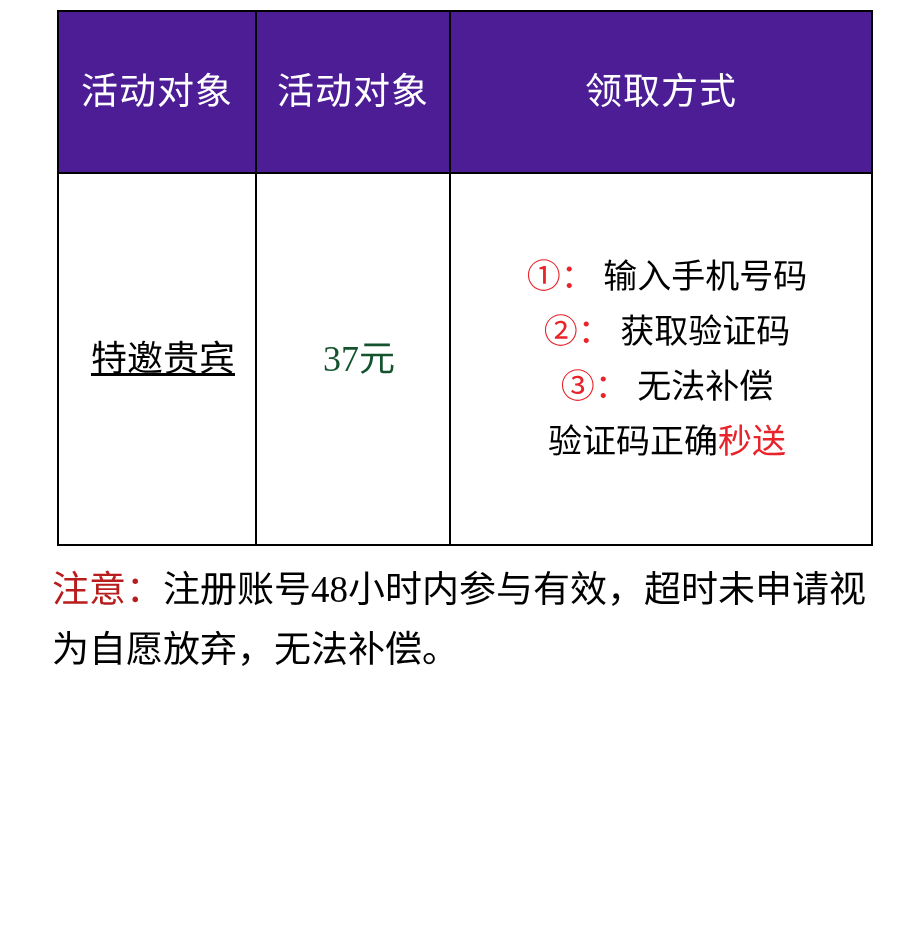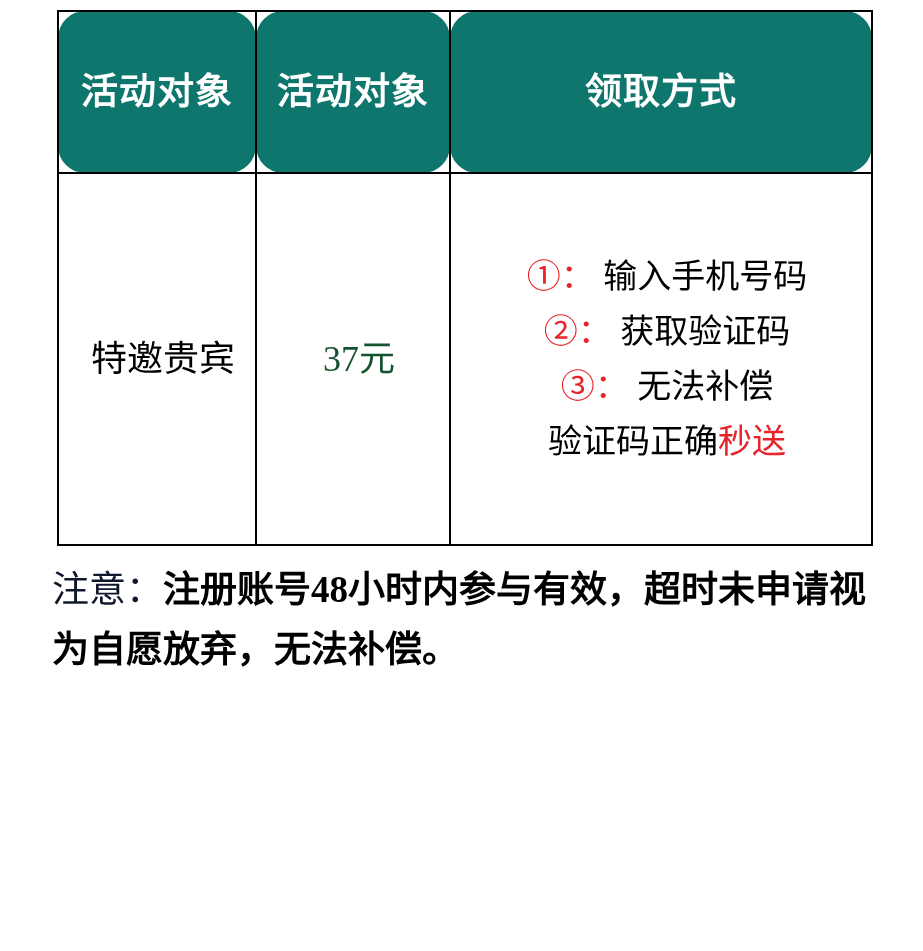--- a/index.html
+++ b/index.html
@@ -29,42 +29,42 @@
     border-collapse: collapse;
     table-layout: fixed;
   }
   .promo-table td, .promo-table th {
     border: 2px solid #000000;
     padding: 0;
     text-align: center;
     vertical-align: middle;
   }
   .promo-table thead th {
-    background: #0f766e;
+    background: #4c1d95;
     color: #ffffff;
     height: 160px;
-    font-weight: bold;
+    font-weight: normal;
     font-size: 37px;
     line-height: 1.35;
     letter-spacing: 1px;
-    border-radius: 27px;
   }
   .col-1 { width: 196px; }
   .col-2 { width: 192px; }
   .col-3 { width: 420px; margin-top: 22px; }
 
   .promo-table tbody td {
     height: 370px;
     font-size: 36px;
     line-height: 1.5;
     padding-left: 12px;
   }
   .cell-target {
     color: #000000;
     padding: 0 22px;
+    text-decoration: underline;
   }
   .cell-bonus {
     color: #14532d;
     font-size: 37px;
   }
   .cell-method {
     padding: 10px 14px;
   }
   .method-line {
     font-size: 34px;
@@ -84,26 +84,25 @@
     top: 560px;
     width: 820px;
     font-size: 37px;
     line-height: 1.62;
     color: #000000;
   }
   .note-block {
     margin-bottom: 2px;
   }
   .note-label {
-    color: #0f172a;
+    color: #b91c1c;
     margin-top: 13px;
   }
   .note-body {
     color: #000000;
-    font-weight: bold;
   }
 </style>
 </head>
 <body>
 
 <div class="page">
 
   <table class="promo-table">
     <thead>
       <tr>

